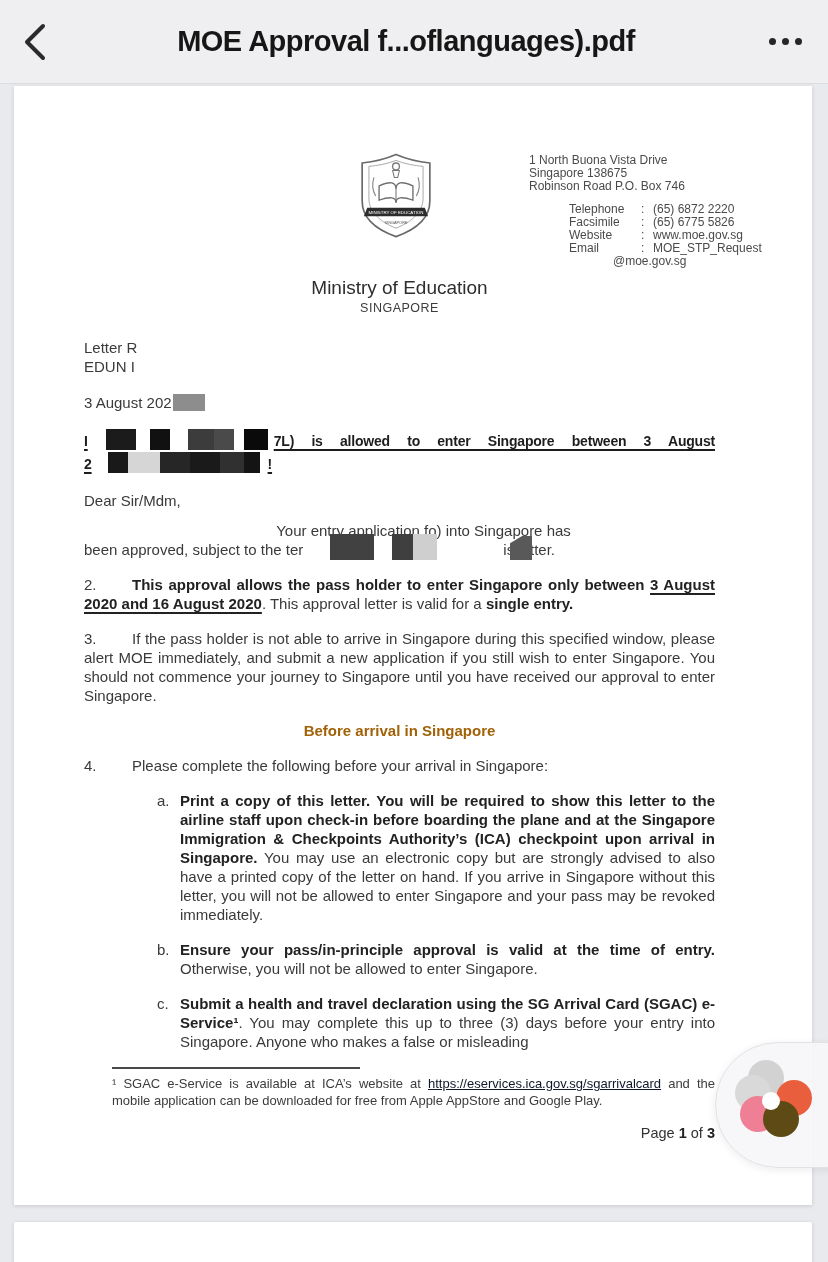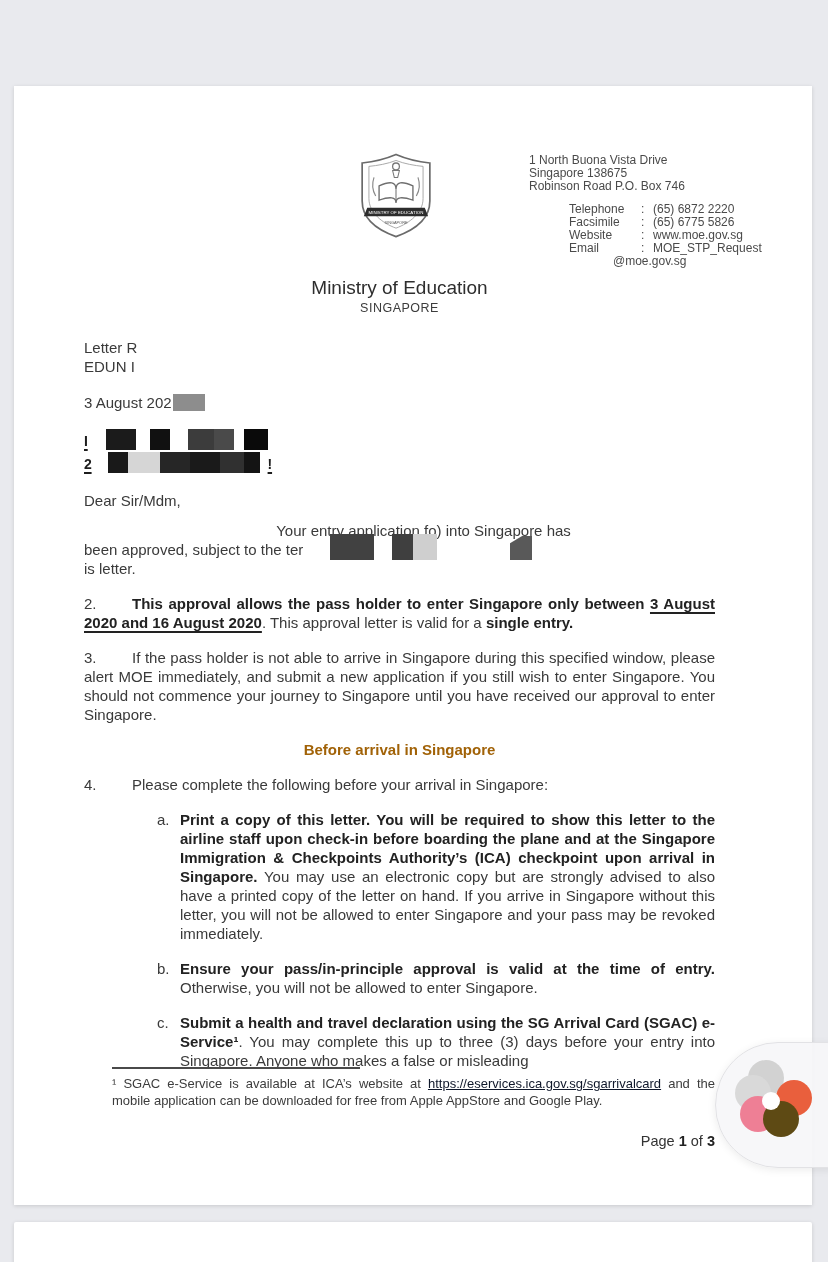--- a/index.html
+++ b/index.html
@@ -46,55 +46,68 @@
   .subject { margin-top:16px; font-size:14px; font-weight:700; color:#1d1d1d; letter-spacing:-0.2px; }
   .subj-line { display:flex; align-items:flex-end; height:23px; }
   .rb { display:inline-block; height:21px; align-self:center; }
   .subj-tail { flex:1; text-align:justify; text-align-last:justify; margin-left:6px; }
 
   .salutation { margin-top:17px; text-align:left; }
 
   .para1 { position:relative; margin-top:11px; }
   .p1-line1 { display:flex; justify-content:center; }
   .p1-ind { padding-left:48px; }
-  .p1-line2 { display:flex;flex-direction:column; }
+  .p1-line2 { display:flex; }
   .p1-spacer { display:inline-block; width:200px; }
   .ab { position:absolute; height:26px; top:13px; }
 
   .npara { position:relative; margin-top:16px; text-indent:48px; }
   .npara .num { position:absolute; left:0; top:0; text-indent:0; }
   .sec-head { margin-top:16px; text-align:center; font-weight:700; color:#a16207; }
 
   .item { position:relative; margin-top:16px; padding-left:96px; }
   .item .marker { position:absolute; left:73px; top:0; }
 
   .footnote { position:absolute; left:98px; right:97px; bottom:96px; font-size:13px; line-height:16.5px; color:#3c3c3c; text-align:justify; }
   .fn-rule { width:248px; border-top:2px solid #4a4a4a; margin-bottom:7px; }
   .fn-link { text-decoration:underline; cursor:pointer; }
 
-  .page-num { position:absolute; right:97px; bottom:56px; font-size:14.5px; color:#333; }
+  .page-num { position:absolute; right:97px; bottom:64px; font-size:14.5px; color:#333; }
 
   
   .bubble { position:absolute; top:1042px; right:-62px; width:175px; height:126px; border-radius:63px;
             background:rgba(246,246,248,0.92); border:1px solid #e2e2e5; box-shadow:0 2px 8px rgba(0,0,0,0.08);
             z-index:9; cursor:pointer; }
   .flower { position:absolute; left:17px; top:20px; width:76px; height:76px; }
   .petal { position:absolute; width:36px; height:36px; border-radius:50%; }
   .petal.p0 { left:2px;  top:12px; }
   .petal.p1 { left:15px; top:-3px; }
   .petal.p2 { left:43px; top:17px; }
   .petal.p3 { left:30px; top:38px; }
   .petal.p4 { left:7px;  top:33px; }
   .flower .hole { position:absolute; left:29px; top:29px; width:18px; height:18px; border-radius:50%; background:#fff; }
 </style>
 </head>
 <body>
 
 <div class="screen">
 
+  <header class="titlebar">
+    <button class="back-btn">
+      <svg width="26" height="40" viewBox="0 0 26 40">
+        <polyline points="21,4 5,20 21,36" fill="none" stroke="#2a2a2a" stroke-width="4" stroke-linecap="round" stroke-linejoin="round"></polyline>
+      </svg>
+    </button>
+    <div class="tb-title">MOE Approval f...oflanguages).pdf</div>
+    <button class="menu-btn">
+      <span class="dot"></span>
+      <span class="dot"></span>
+      <span class="dot"></span>
+    </button>
+  </header>
 
   <main class="viewer">
 
     <div class="page page1">
       <div class="doc">
 
         <div class="lh-row">
           <svg class="crest" viewBox="0 0 100 104">
             <path d="M50 3 C36 9 20 12 10 13 L10 58 C10 80 30 93 50 100 C70 93 90 80 90 58 L90 13 C80 12 64 9 50 3 Z" fill="#ffffff" stroke="#6a6a6a" stroke-width="2"></path>
             <path d="M50 10 C40 14 28 16 18 17 L18 55 C18 72 34 84 50 90 C66 84 82 72 82 55 L82 17 C72 16 60 14 50 10 Z" fill="none" stroke="#9a9a9a" stroke-width="1"></path>
@@ -151,20 +164,21 @@
         </div>
 
         <div class="subject">
           <div class="subj-line">
             <span class="u">I</span>
             <span class="rb" style="width:30px;background:#1b1b1b;margin-left:18px;"></span>
             <span class="rb" style="width:20px;background:#111;margin-left:14px;"></span>
             <span class="rb" style="width:26px;background:#3c3c3c;margin-left:18px;"></span>
             <span class="rb" style="width:20px;background:#4a4a4a;"></span>
             <span class="rb" style="width:24px;background:#0a0a0a;margin-left:10px;"></span>
+            <span class="subj-tail u">7L) is allowed to enter Singapore between 3 August</span>
           </div>
           <div class="subj-line">
             <span class="u">2</span>
             <span class="rb" style="width:20px;background:#191919;margin-left:16px;"></span>
             <span class="rb" style="width:32px;background:#d6d6d6;"></span>
             <span class="rb" style="width:30px;background:#262626;"></span>
             <span class="rb" style="width:30px;background:#1a1a1a;"></span>
             <span class="rb" style="width:24px;background:#303030;"></span>
             <span class="rb" style="width:16px;background:#141414;"></span>
             <span class="u" style="margin-left:8px;">!</span>

